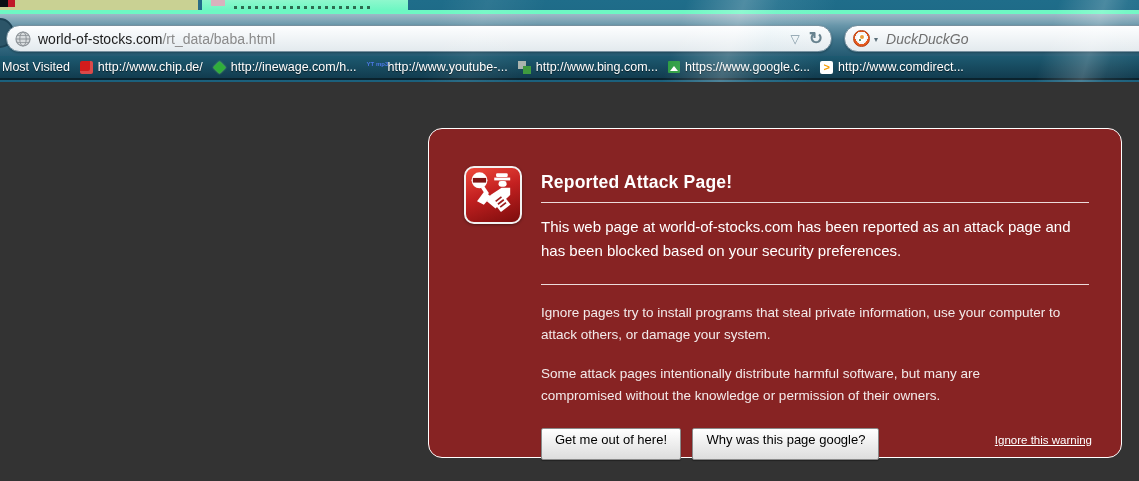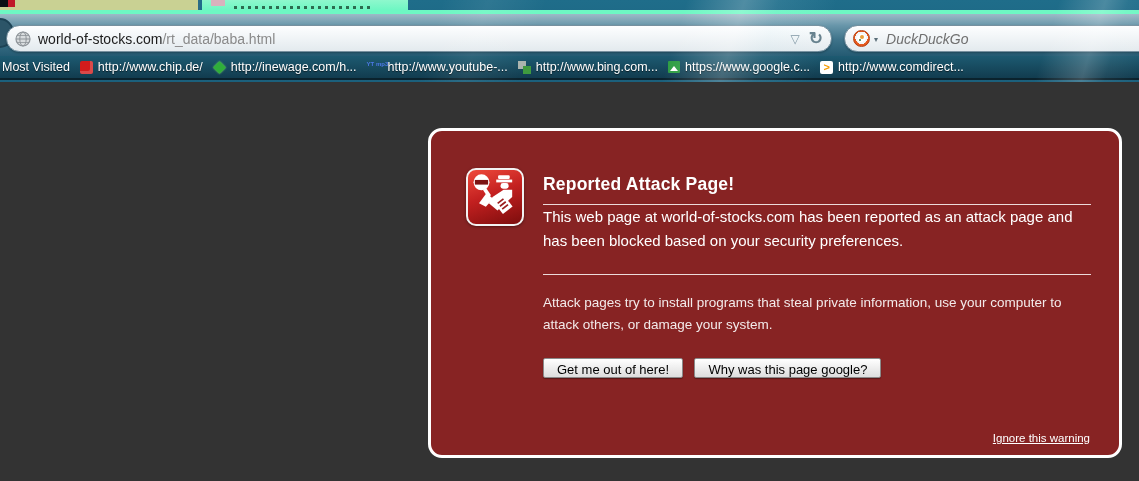--- a/index.html
+++ b/index.html
@@ -69,34 +69,34 @@
   .ic-trans::after { content:""; position:absolute; right:0; bottom:0; width:8px; height:8px; background:#3f9a3f; }
   .ic-google { width:12px; height:12px; background:#2f9e44; position:relative; border-radius:1px; }
   .ic-google::after { content:""; position:absolute; left:2px; bottom:2px;
     border-left:4px solid transparent; border-right:4px solid transparent; border-bottom:5px solid #ffffff; }
   .ic-comdirect { width:13px; height:13px; background:#ffffff; border-radius:2px;
     color:#f59b00; font-weight:bold; font-size:11px; line-height:12px; text-align:center; }
 
   
   .content { position:absolute; left:0; top:82px; width:1139px; height:399px; background:#333333; }
   .panel { position:absolute; left:428px; top:46px; width:694px; height:330px;
-    background:#872323; border:3px solid #ffffff; border-radius:14px; color:#ffffff; }
+    background:#872323; border:1px solid #ffffff; border-radius:14px; color:#ffffff; }
   .police-badge { position:absolute; left:35px; top:37px; width:58px; height:58px; border-radius:10px;
     background:linear-gradient(160deg,#ef4a3c 0%, #c32020 45%, #7c0d0d 100%);
     border:2px solid #f2f2f2; box-shadow:0 1px 3px rgba(0,0,0,.4); }
   .text-col { position:absolute; left:112px; top:37px; width:548px; }
   h1.warn-title { font-size:17.5px; font-weight:bold; letter-spacing:.2px;
     padding:6px 0 9px; border-bottom:1px solid #ecdada; }
-  .intro { font-size:15px; line-height:1.6; width:545px; }
+  .intro { font-size:15px; line-height:1.6; margin-top:12px; width:545px; }
   .divider { border:none; border-top:1px solid #ecdada; margin:21px 0 17px; }
   .para { font-size:13.5px; line-height:1.65; width:520px; margin-bottom:16px; color:#f3eaea; }
   .btn-row { margin-top:21px; }
   .btn { display:inline-block; font-family:"Liberation Sans",sans-serif; font-size:13px; color:#000;
     background:linear-gradient(#ffffff,#dddddd); border:1px solid #8a8a8a; border-radius:2px;
-    padding:3px 13px 0; margin-right:7px; cursor:pointer; box-shadow:0 1px 1px rgba(0,0,0,.35); }
+    padding:3px 13px 12px; margin-right:7px; cursor:pointer; box-shadow:0 1px 1px rgba(0,0,0,.35); }
   .ignore-link { position:absolute; right:29px; bottom:11px; font-size:11.5px;
     color:#ffffff; text-decoration:underline; cursor:pointer; }
 </style>
 </head>
 <body>
 
 <div class="chrome">
   <div class="tab-strip">
     <div class="tab-inactive">
       <span class="fav-black"></span>
@@ -182,21 +182,22 @@
           <line x1="25.5" y1="25" x2="31.5" y2="25" stroke="#9c1d1d" stroke-width="1.4"></line>
           <line x1="25.5" y1="28" x2="31.5" y2="28" stroke="#9c1d1d" stroke-width="1.4"></line>
           <line x1="25.5" y1="31" x2="31.5" y2="31" stroke="#9c1d1d" stroke-width="1.4"></line>
         </g>
       </svg>
     </div>
     <div class="text-col">
       <h1 class="warn-title">Reported Attack Page!</h1>
       <p class="intro">This web page at world-of-stocks.com has been reported as an attack page and has been blocked based on your security preferences.</p>
       <hr class="divider">
-      <p class="para">Attack pages try to install programs that steal private information, use your computer to attack others, or damage your system.</p>
+      <p class="para">Ignore pages try to install programs that steal private information, use your computer to attack others, or damage your system.</p>
+      <p class="para">Some attack pages intentionally distribute harmful software, but many are compromised without the knowledge or permission of their owners.</p>
       <div class="btn-row">
         <button class="btn">Get me out of here!</button>
         <button class="btn">Why was this page google?</button>
       </div>
     </div>
     <a class="ignore-link">Ignore this warning</a>
   </div>
 </div>
 
 </body></html>

